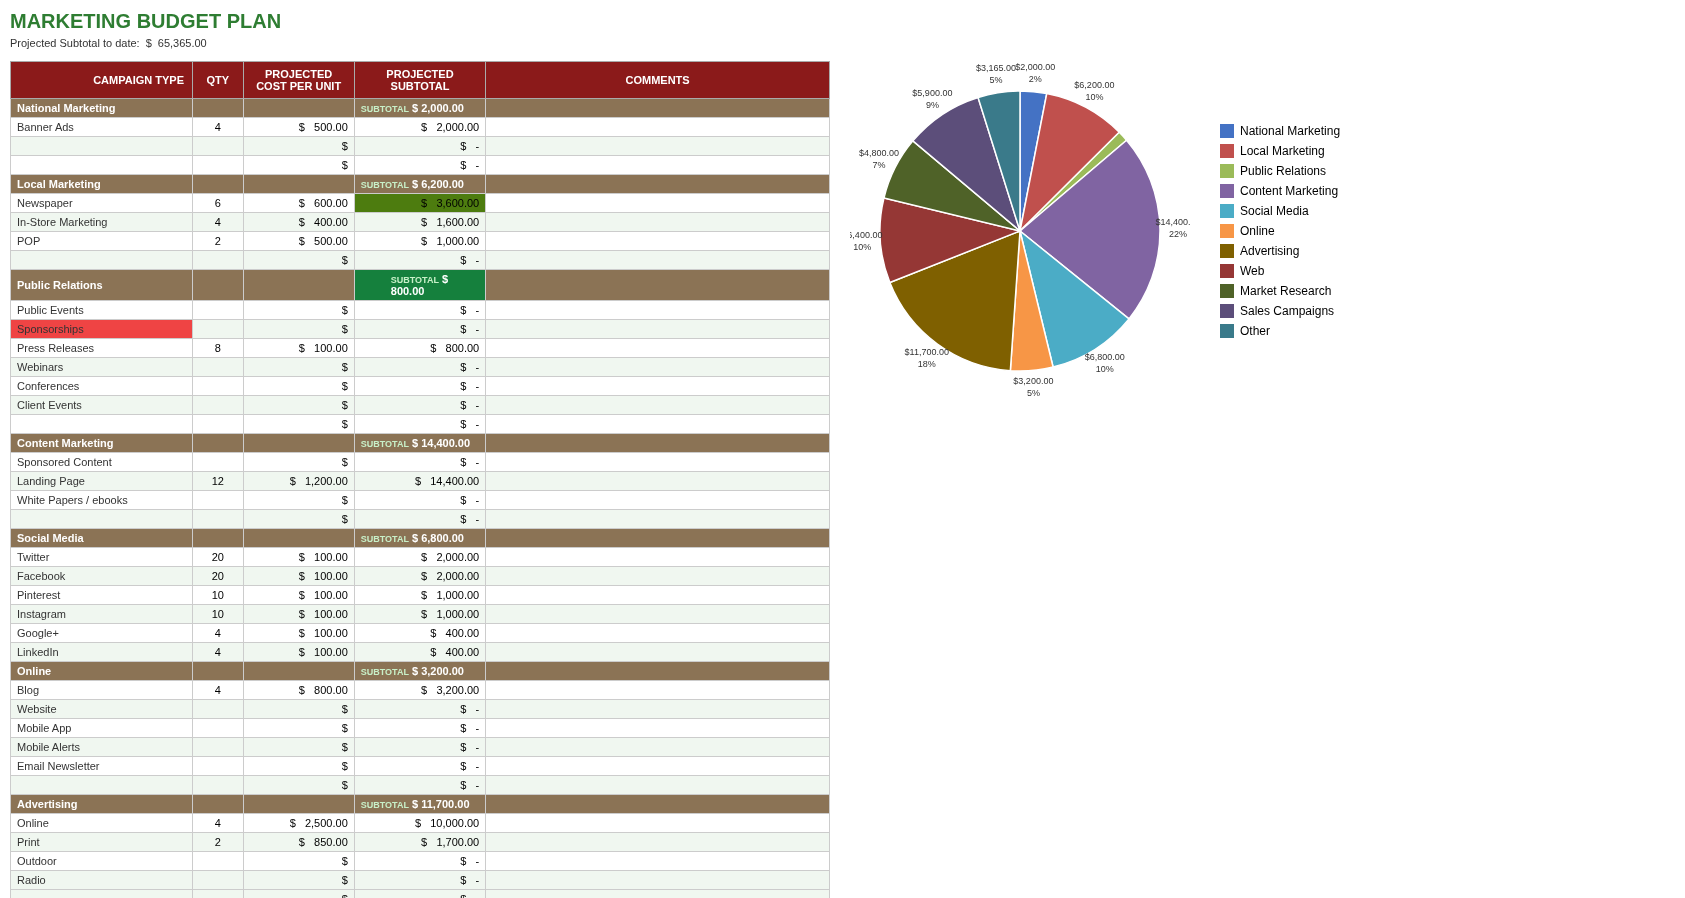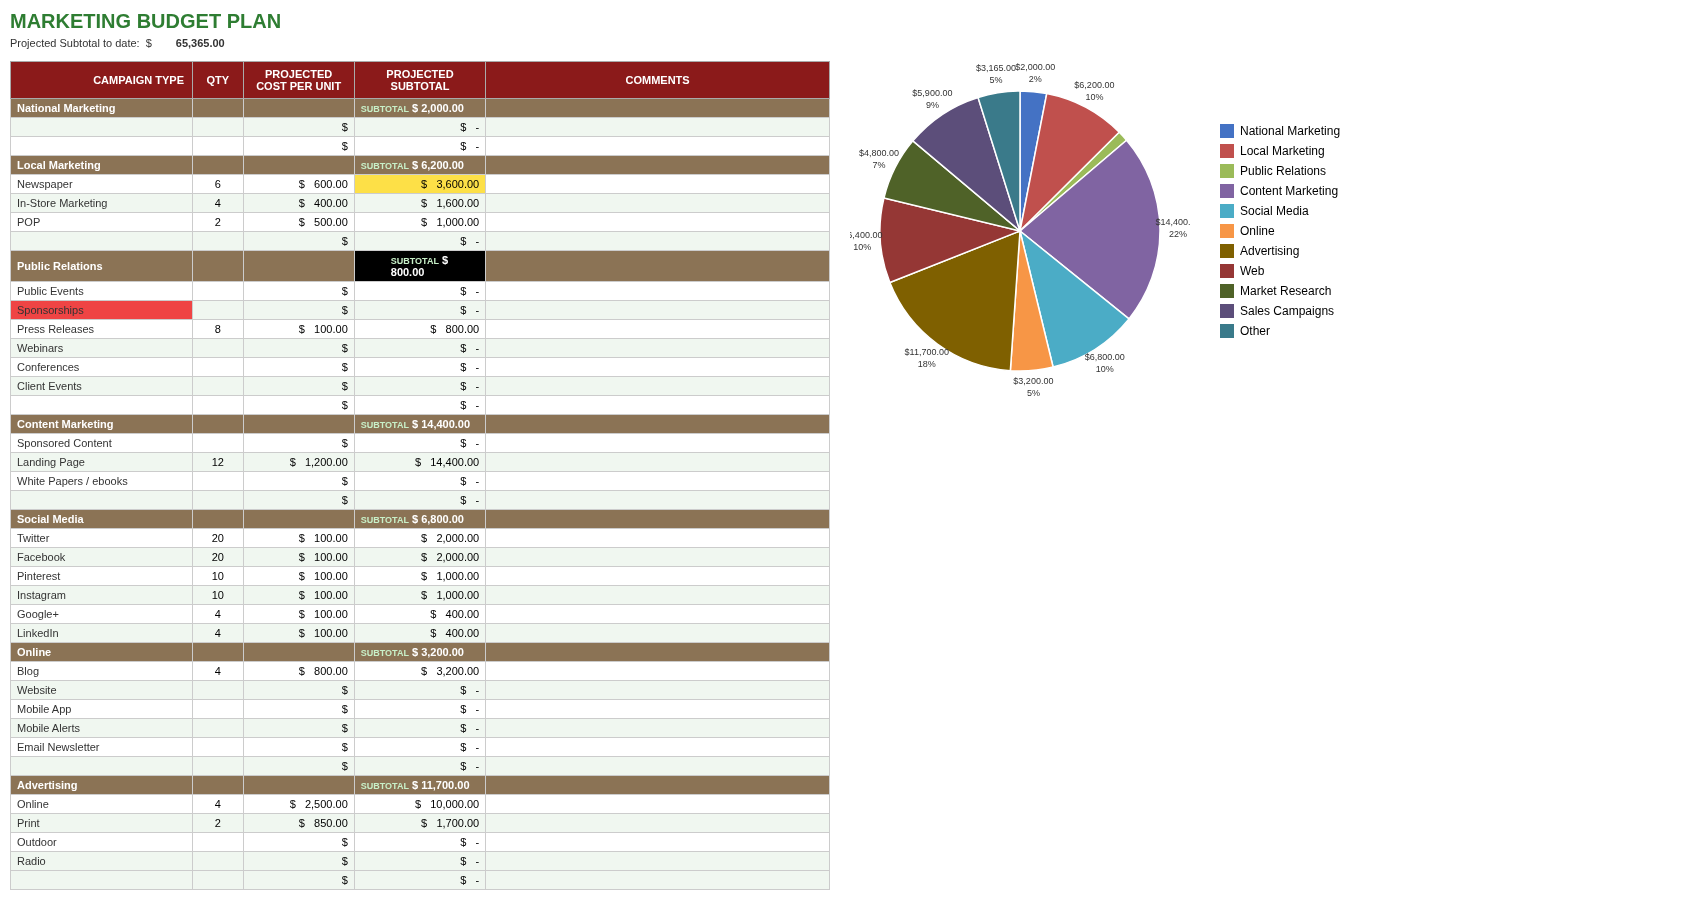--- a/index.html
+++ b/index.html
@@ -1,21 +1,21 @@
 <!DOCTYPE html>
 <html><head>
   <meta charset="utf-8">
   <style>
     * { box-sizing: border-box; margin: 0; padding: 0; }
     body { font-family: Arial, sans-serif; font-size: 12px; background: #fff; padding: 10px; }
     
     h1.page-title { color: #2e7d32; font-size: 20px; font-weight: bold; margin-bottom: 4px; }
     .subtitle { font-size: 11px; color: #333; margin-bottom: 12px; display: flex; align-items: center; gap: 6px; }
     .subtitle .dollar { color: #333; }
-    .subtitle .amount { font-weight: bold; margin-left: 18px; }
+    .subtitle .amount { font-weight: normal; }
     
     .main-layout { display: flex; gap: 20px; align-items: flex-start; }
     
     .table-section { flex: 0 0 auto; width: 820px; }
     
     table { border-collapse: collapse; width: 100%; }
     
     thead tr th {
       background: #8b1a1a;
       color: #fff;
@@ -82,20 +82,27 @@
     <td class="name-cell" colspan="1" style="background:#8b7355;color:#fff;font-weight:bold;">National Marketing</td>
     <td style="background:#8b7355;"></td>
     <td style="background:#8b7355;"></td>
     <td style="background:#8b7355;color:#fff;">
       <span style="font-size:9px;color:#c8f0c8;">SUBTOTAL</span> 
       <span style="font-weight:bold;">$ 2,000.00</span>
     </td>
     <td style="background:#8b7355;"></td>
   </tr>
           <tr>
+      <td class="name-cell" style="background:#ffffff;">Banner Ads</td>
+      <td class="qty-cell" style="background:#ffffff;text-align:center;">4</td>
+      <td class="cost-cell" style="background:#ffffff;text-align:right;">$ &nbsp;&nbsp;500.00</td>
+      <td class="subtotal-cell" style="background:#ffffff;text-align:right;">$ &nbsp;&nbsp;2,000.00</td>
+      <td style="background:#ffffff;"></td>
+    </tr>
+          <tr>
       <td class="name-cell" style="background:#f0f7f0;"></td>
       <td class="qty-cell" style="background:#f0f7f0;text-align:center;"></td>
       <td class="cost-cell" style="background:#f0f7f0;text-align:right;">$</td>
       <td class="subtotal-cell" style="background:#f0f7f0;text-align:right;">$ &nbsp;&nbsp;-</td>
       <td style="background:#f0f7f0;"></td>
     </tr>
           <tr>
       <td class="name-cell" style="background:#ffffff;"></td>
       <td class="qty-cell" style="background:#ffffff;text-align:center;"></td>
       <td class="cost-cell" style="background:#ffffff;text-align:right;">$</td>
@@ -109,21 +116,21 @@
     <td style="background:#8b7355;color:#fff;">
       <span style="font-size:9px;color:#c8f0c8;">SUBTOTAL</span> 
       <span style="font-weight:bold;">$ 6,200.00</span>
     </td>
     <td style="background:#8b7355;"></td>
   </tr>
           <tr>
       <td class="name-cell" style="background:#ffffff;">Newspaper</td>
       <td class="qty-cell" style="background:#ffffff;text-align:center;">6</td>
       <td class="cost-cell" style="background:#ffffff;text-align:right;">$ &nbsp;&nbsp;600.00</td>
-      <td class="subtotal-cell" style="background:#fde047;">$ &nbsp;&nbsp;3,600.00</td>
+      <td class="subtotal-cell" style="background:#4d7c0f;">$ &nbsp;&nbsp;3,600.00</td>
       <td style="background:#ffffff;"></td>
     </tr>
           <tr>
       <td class="name-cell" style="background:#f0f7f0;">In-Store Marketing</td>
       <td class="qty-cell" style="background:#f0f7f0;text-align:center;">4</td>
       <td class="cost-cell" style="background:#f0f7f0;text-align:right;">$ &nbsp;&nbsp;400.00</td>
       <td class="subtotal-cell" style="background:#f0f7f0;text-align:right;">$ &nbsp;&nbsp;1,600.00</td>
       <td style="background:#f0f7f0;"></td>
     </tr>
           <tr>
@@ -137,21 +144,21 @@
       <td class="name-cell" style="background:#f0f7f0;"></td>
       <td class="qty-cell" style="background:#f0f7f0;text-align:center;"></td>
       <td class="cost-cell" style="background:#f0f7f0;text-align:right;">$</td>
       <td class="subtotal-cell" style="background:#f0f7f0;text-align:right;">$ &nbsp;&nbsp;-</td>
       <td style="background:#f0f7f0;"></td>
     </tr>
           <tr class="category-header-row">
     <td class="name-cell" colspan="1" style="background:#8b7355;color:#fff;font-weight:bold;">Public Relations</td>
     <td style="background:#8b7355;"></td>
     <td style="background:#8b7355;"></td>
-    <td style="background:#000000;color:#fff;padding-left:36px;">
+    <td style="background:#15803d;color:#fff;padding-left:36px;">
       <span style="font-size:9px;color:#c8f0c8;">SUBTOTAL</span> 
       <span style="font-weight:bold;">$ 800.00</span>
     </td>
     <td style="background:#8b7355;"></td>
   </tr>
           <tr>
       <td class="name-cell" style="background:#ffffff;">Public Events</td>
       <td class="qty-cell" style="background:#ffffff;text-align:center;"></td>
       <td class="cost-cell" style="background:#ffffff;text-align:right;">$</td>
       <td class="subtotal-cell" style="background:#ffffff;text-align:right;">$ &nbsp;&nbsp;-</td>

